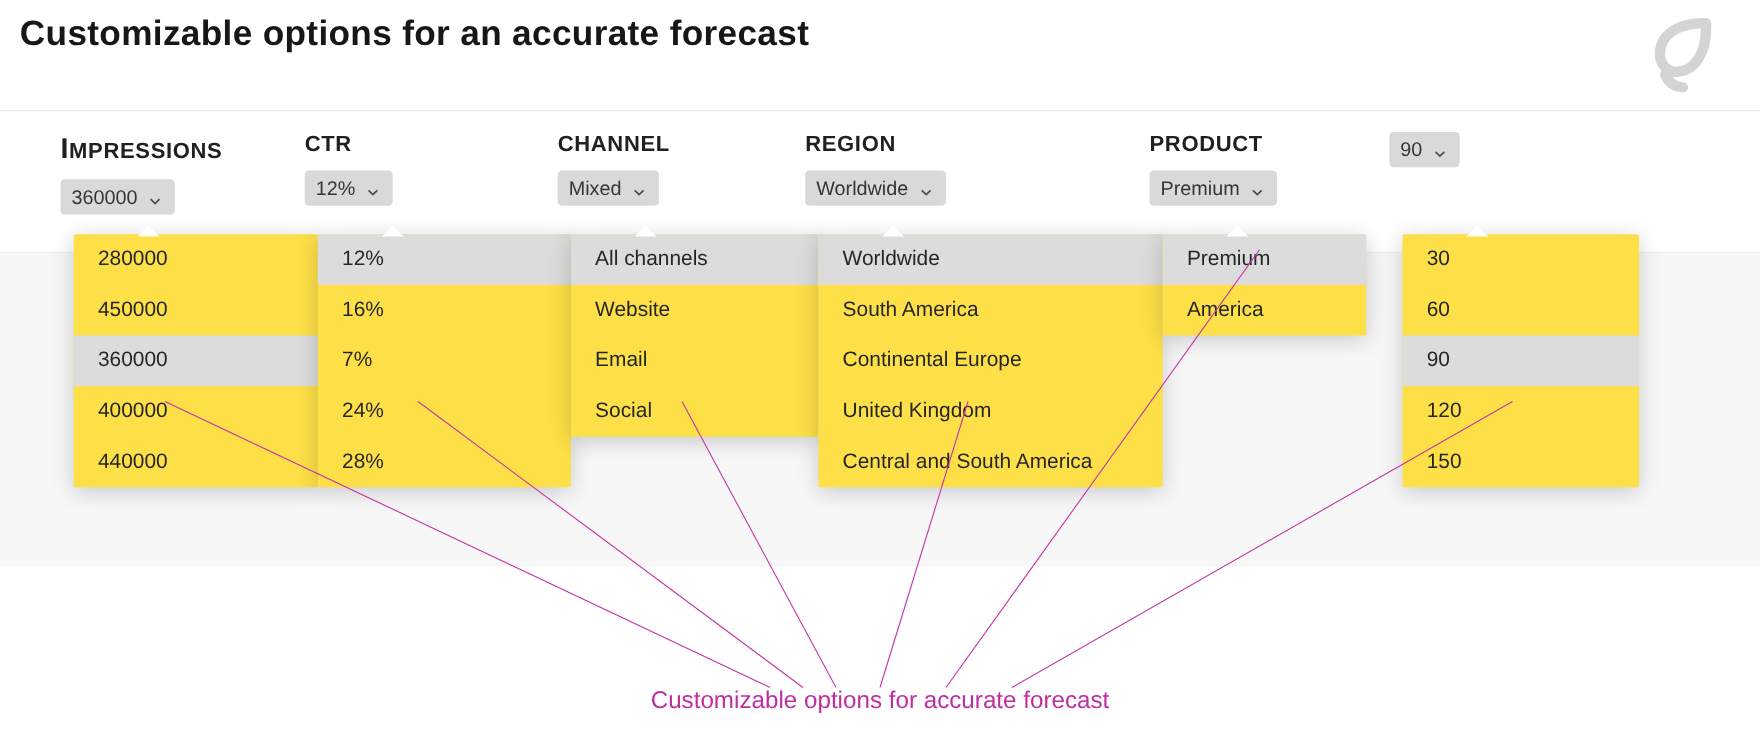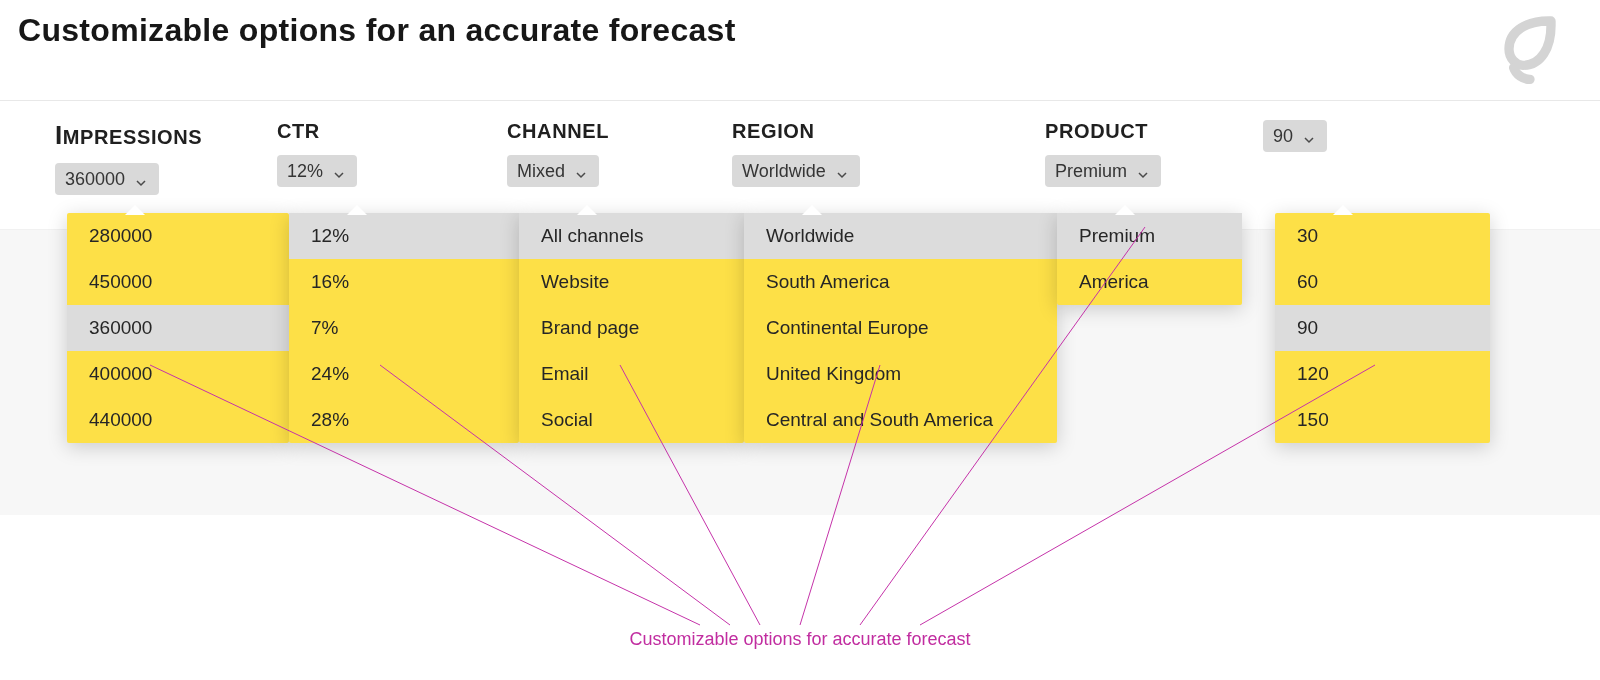--- a/index.html
+++ b/index.html
@@ -93,21 +93,21 @@
     .col.region  .pop { width:290px; }
     .col.channel .pop { width:195px; }
     .col.ctr     .pop { width:190px; }
     .col.impressions .pop { width:200px; }
 
     .callout-box {
       position:absolute; bottom:0; left:0; right:0; height:150px;
     }
     .callout-text {
       position:absolute; bottom:30px; left:0; right:0; text-align:center;
-      color:#c12da0; font-size:18px;
+      color:#c12da0; font-size:22px;
     }
     .callout-box svg { position:absolute; top:0; left:0; width:1600px; height:150px; overflow:visible; }
     .callout-box line { stroke:#c533a9; stroke-width:1; }
   </style>
 </head>
 <body>
 
 <h1 class="page-title">Customizable options for an accurate forecast</h1>
 
 <div class="logo-icon">
@@ -169,21 +169,20 @@
       <span>Mixed</span>
       <span class="chev">
         <svg viewBox="0 0 12 12">
             <path d="M2 4l4 4 4-4" fill="none" stroke-width="1.5"></path>
           </svg>
       </span>
     </div>
     <div class="pop">
       <div class="opt sel">All channels</div>
       <div class="opt">Website</div>
-      <div class="opt">Brand page</div>
       <div class="opt">Email</div>
       <div class="opt">Social</div>
     </div>
   </div>
 
   <div class="col region">
     <div class="col-header">Region</div>
     <div class="combo">
       <span>Worldwide</span>
       <span class="chev">

